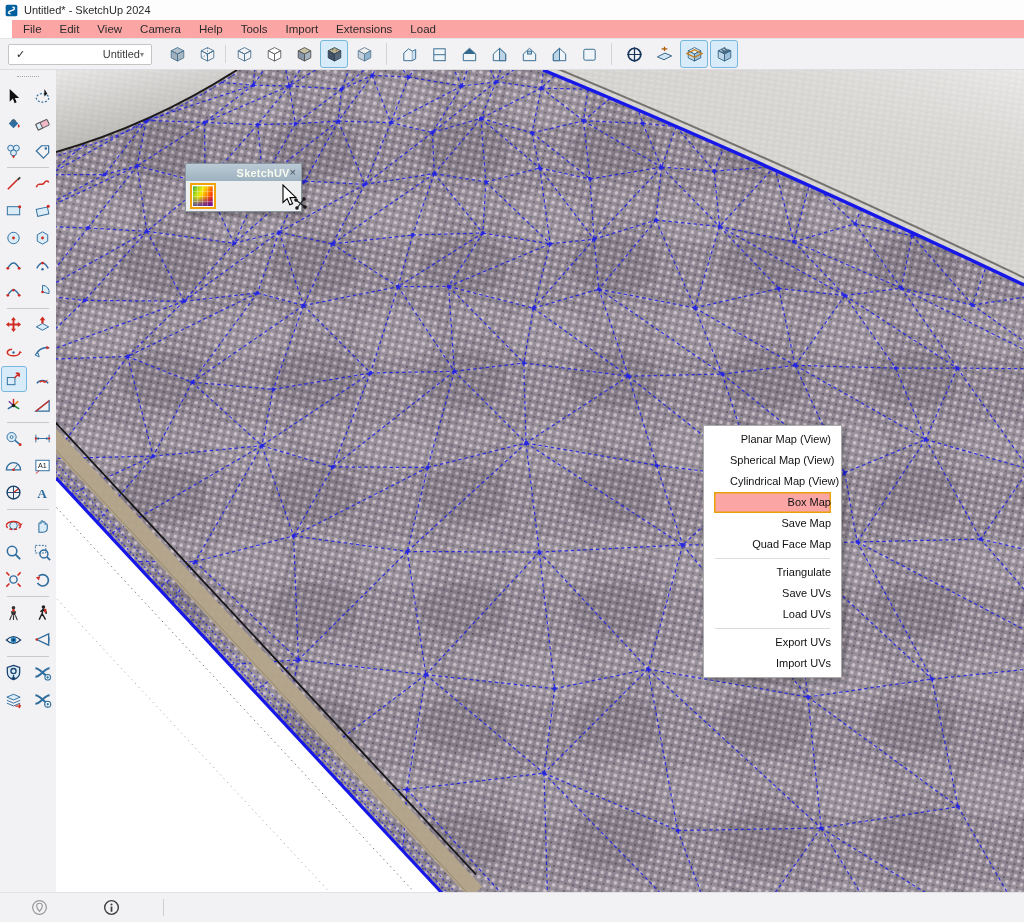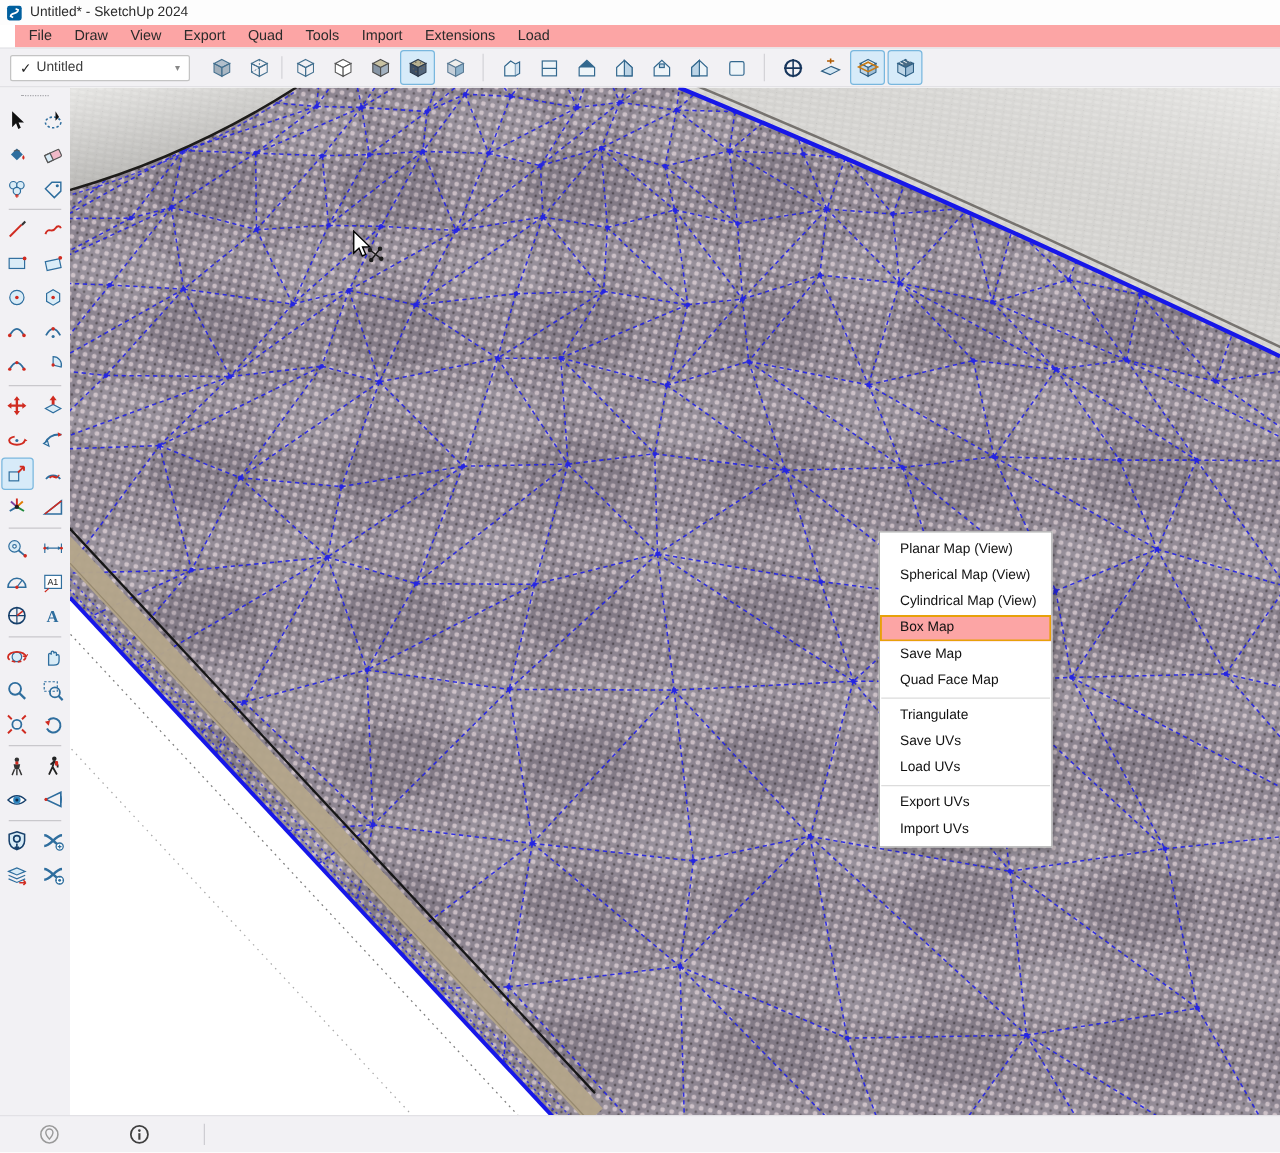--- a/index.html
+++ b/index.html
@@ -1,18 +1,18 @@
 <!DOCTYPE html>
 <html><head>
 <meta charset="utf-8">
 <style>
   html,body{margin:0;padding:0;}
   body{width:1024px;height:922px;position:relative;overflow:hidden;background:#fff;
        font-family:"Liberation Sans","DejaVu Sans",sans-serif;-webkit-font-smoothing:antialiased;}
-  .app{position:absolute;inset:0;}
+  .app{position:absolute;inset:0;text-align:right;}
 
   
   .titlebar{position:absolute;left:0;top:0;width:100%;height:20px;background:#fdfdfd;
             display:flex;align-items:center;padding-left:5px;box-sizing:border-box;}
   .titlebar .title{font-size:11px;color:#2b2b2b;margin-left:6px;}
   .menubar{position:absolute;left:12px;top:20px;width:100%;height:18px;background:#fca5a5;
            display:flex;align-items:center;font-size:11.5px;color:#2b2b2b;padding-left:2px;box-sizing:border-box;}
   .menu-item{padding:1px 9px;cursor:default;}
   .toolbar{position:absolute;left:0;top:38px;width:100%;height:32px;background:#f2f1f4;
            border-top:1px solid #e4e3e7;border-bottom:1px solid #dddce0;display:flex;align-items:center;box-sizing:border-box;}
@@ -50,21 +50,21 @@
   .suv-body{height:30px;display:flex;align-items:center;}
   .suv-tool{width:22px;height:22px;margin-left:4px;border:2px solid #f0a30a;box-shadow:inset 0 0 0 1px #fff;
     background:
       repeating-linear-gradient(0deg, rgba(255,255,255,.28) 0 1px, transparent 1px 5px),
       repeating-linear-gradient(90deg, rgba(255,255,255,.28) 0 1px, transparent 1px 5px),
       linear-gradient(180deg, rgba(255,255,255,0) 50%, rgba(40,25,205,.8) 100%),
       linear-gradient(115deg,#0aa14f 0%,#a6d81c 22%,#f5e800 40%,#ff9300 58%,#ff3c00 75%,#e2003c 92%,#b4006c 100%);}
 
   
   .ctx{position:absolute;left:703px;top:425px;width:139px;background:#fff;border:1px solid #ababab;
-       box-shadow:3px 3px 7px rgba(0,0,0,.28);padding:3px 0;font-size:11px;color:#111;z-index:40;box-sizing:border-box;}
+       box-shadow:3px 3px 7px rgba(0,0,0,.28);padding:3px 10px;font-size:11px;color:#111;z-index:40;box-sizing:border-box;}
   .ctx-item{height:21px;line-height:21px;padding-left:16px;white-space:nowrap;}
   .ctx-item.hl{background:#fca5a5;box-shadow:inset 0 0 0 1.5px #e7a10a;}
   .ctx-sep{height:1px;background:#dcdcdc;margin:3px 1px;}
 
   
   .statusbar{position:absolute;left:0;bottom:0;width:100%;height:29px;background:#f2f1f4;
              border-top:1px solid #e2e1e5;}
   .sbicon{position:absolute;top:5px;width:19px;height:19px;}
   .sbsep{position:absolute;left:163px;top:6px;width:1px;height:17px;background:#cecdd2;}
 
@@ -81,24 +81,24 @@
           <rect x="1" y="1" width="18" height="18" rx="3" fill="#005f9e"></rect>
           <path d="M5.5,13.5 C5.5,9 14.5,11.5 14.5,6.5" stroke="#fff" stroke-width="2.2" fill="none"></path>
           <path d="M4.5,13.5 l4,2 M15.5,6.5 l-4,-2" stroke="#fff" stroke-width="2" fill="none"></path>
         </svg>
     </span>
     <span class="title">Untitled* - SketchUp 2024</span>
   </div>
 
   <nav class="menubar" id="menubar">
       <span class="menu-item">File</span>
-      <span class="menu-item">Draw</span>
+      <span class="menu-item">Edit</span>
       <span class="menu-item">View</span>
-      <span class="menu-item">Export</span>
-      <span class="menu-item">Quad</span>
+      <span class="menu-item">Camera</span>
+      <span class="menu-item">Help</span>
       <span class="menu-item">Tools</span>
       <span class="menu-item">Import</span>
       <span class="menu-item">Extensions</span>
       <span class="menu-item">Load</span>
     </nav>
 
   <div class="toolbar">
     <div class="tagbox">
       <span class="chk">✓</span>
       <span class="tagtext">Untitled</span>
@@ -797,20 +797,29 @@
         <path d="M487,0 L968,0 L968,215 Q700,88 487,0 Z" fill="url(#grayShadeTR)"></path>
         <path d="M487,0 Q700,88 968,215" stroke="#55524d" stroke-width="2" fill="none" transform="translate(3,-6)" opacity="0.75"></path>
         <path d="M487,0 Q700,88 968,215" stroke="#1717e8" stroke-width="3.4" fill="none"></path>
       </g>
 
       <line x1="-20" y1="415.5" x2="450" y2="920.8" stroke="#6f6f6f" stroke-width="1" stroke-dasharray="1.5,3.5" opacity="0.9"></line>
       <line x1="-20" y1="506.5" x2="370" y2="925.8" stroke="#9a9a9a" stroke-width="1" stroke-dasharray="1.2,4" opacity="0.85"></line>
     </svg>
   </div>
 
+  <div class="sketchuv">
+    <div class="suv-title">
+      <span class="t">SketchUV</span>
+      <span class="suv-close">×</span>
+    </div>
+    <div class="suv-body">
+      <div class="suv-tool" title=""></div>
+    </div>
+  </div>
 
   <div class="ctx" id="ctxmenu">
       <div class="ctx-item">Planar Map (View)</div>
       <div class="ctx-item">Spherical Map (View)</div>
       <div class="ctx-item">Cylindrical Map (View)</div>
       <div class="ctx-item hl">Box Map</div>
       <div class="ctx-item">Save Map</div>
       <div class="ctx-item">Quad Face Map</div>
       <div class="ctx-sep"></div>
       <div class="ctx-item">Triangulate</div>

